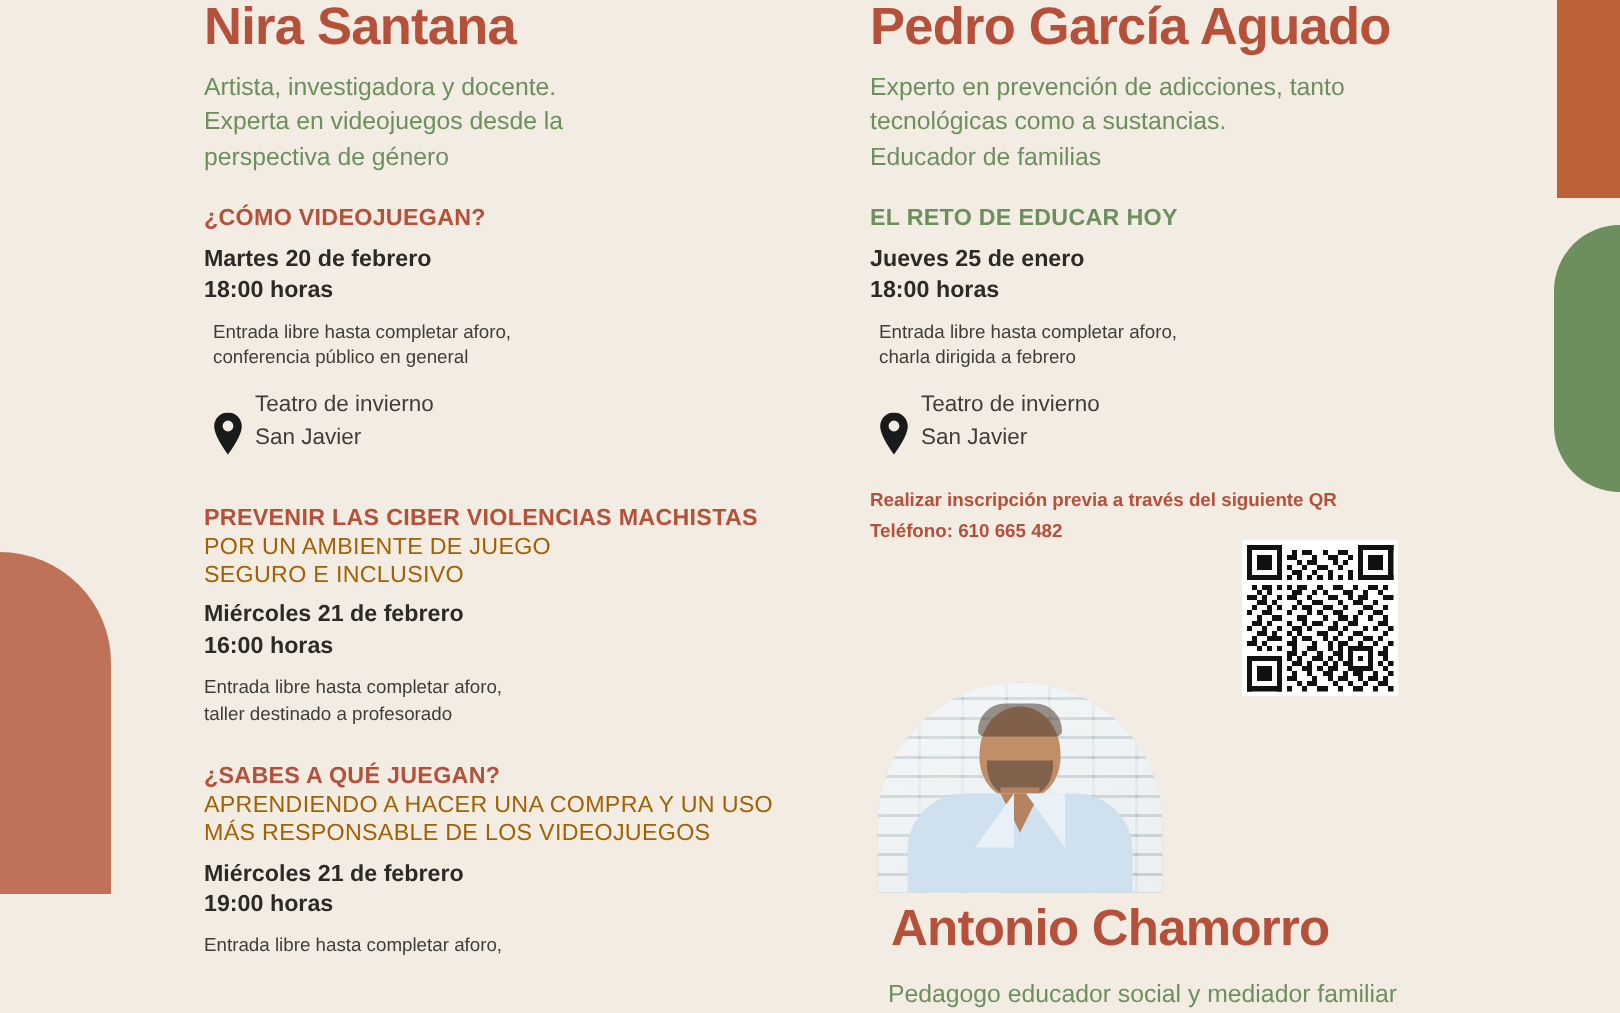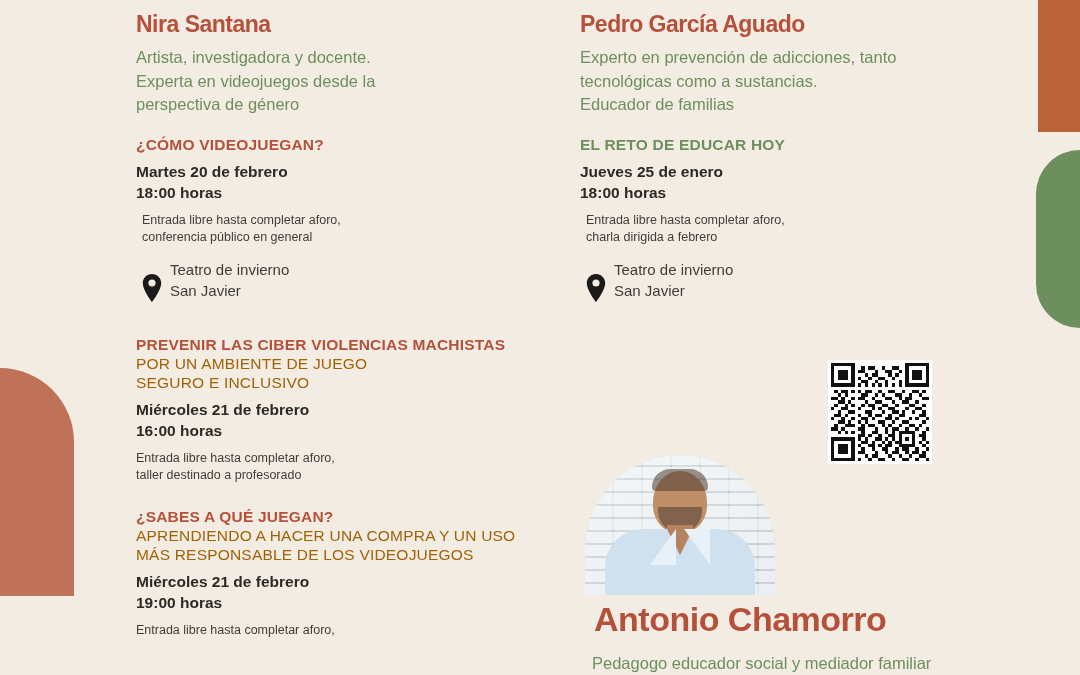--- a/index.html
+++ b/index.html
@@ -54,27 +54,27 @@
     left: 136px;
     width: 420px;
   }
   .col-right {
     left: 580px;
     width: 440px;
   }
 
   
   .speaker-name {
-    font-size: 23px;
+    font-size: 35px;
     font-weight: bold;
     color: #b5503a;
     letter-spacing: -0.5px;
     line-height: 1.05;
     margin: 0;
-    padding-top: 12px;
+    padding-top: 0px;
   }
   .speaker-role {
     font-size: 16.5px;
     color: #6d8f5e;
     line-height: 1.42;
     margin-top: 10px;
   }
   .speaker-role div { white-space: nowrap; }
 
   .event {
@@ -374,20 +374,24 @@
     <div class="venue">
       <span class="pin-icon">
         <svg viewBox="0 0 20 28" width="20" height="28">
             <path d="M10 0C4.9 0 .8 4.1.8 9.2c0 6.9 9.2 18.8 9.2 18.8s9.2-11.9 9.2-18.8C19.2 4.1 15.1 0 10 0zm0 12.6a3.6 3.6 0 1 1 0-7.2 3.6 3.6 0 0 1 0 7.2z" fill="#1a1a1a"></path>
           </svg>
       </span>
       <span class="venue-text">
         <div>Teatro de invierno</div>
         <div>San Javier</div>
       </span>
+    </div>
+    <div class="inscription">
+      <div>Realizar inscripción previa a través del siguiente QR</div>
+      <span class="phone">Teléfono:  610 665 482</span>
     </div>
   </div>
 </div>
 
 <div class="qr">
   <svg width="98" height="98" viewBox="0 0 29 29" shape-rendering="crispEdges">
     <rect width="29" height="29" fill="#ffffff"></rect>
     <g fill="#111111">
 
       <rect x="0" y="0" width="7" height="1"></rect>

